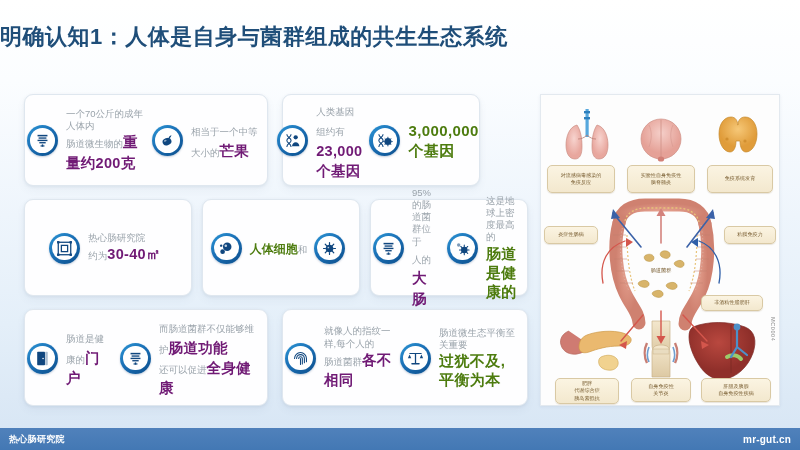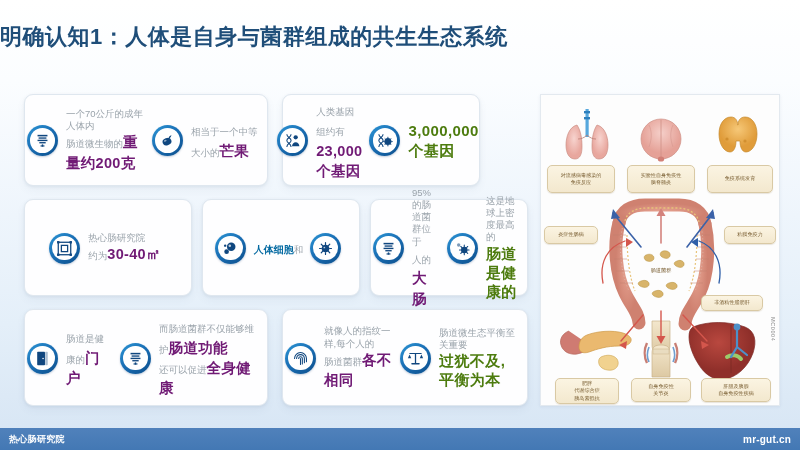--- a/index.html
+++ b/index.html
@@ -59,21 +59,21 @@
   .ic::after {
     content: ""; position: absolute; left: 3.2px; top: 3.2px;
     width: 24.6px; height: 24.6px; border-radius: 50%;
     background: #ffffff;
   }
   .ic svg { position: relative; z-index: 2; display: block; }
 
   .t-sm  { font-size: 9.5px; color: #9aa3ab; }
   .t-bdL { font-size: 14.5px; font-weight: bold; color: #701a75; letter-spacing: .3px; }
   .t-bdXL{ font-size: 15px; font-weight: bold; color: #4d7c0f; letter-spacing: .4px; }
-  .t-big { font-size: 10px; font-weight: bold; color: #0369a1; }
+  .t-big { font-size: 12px; font-weight: bold; color: #4d7c0f; }
 
   
   .panel {
     position: absolute; left: 540px; top: 94px;
     width: 240px; height: 312px;
     background: #fdfdfd;
     border: 1px solid #e3e9ef;
     box-shadow: 0 1px 3px rgba(80,110,140,0.10);
     overflow: hidden;
   }

